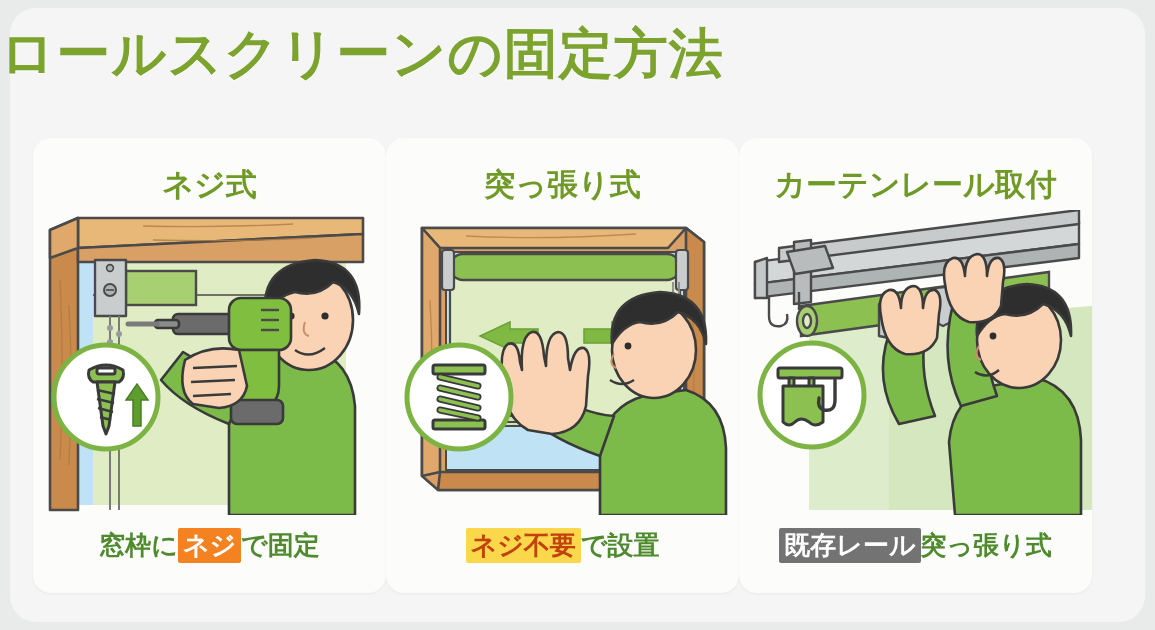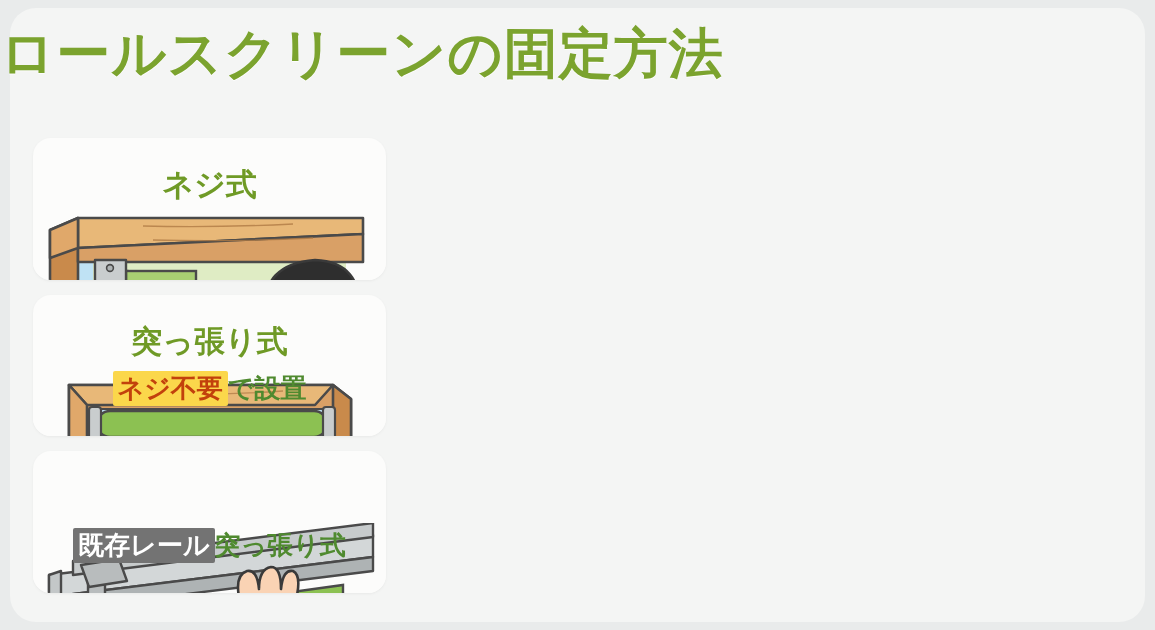--- a/index.html
+++ b/index.html
@@ -34,22 +34,20 @@
     line-height: 1.1;
     text-shadow: 0 1px 0 rgba(255,255,255,.8);
   }
 
   
   .cards {
     position: absolute;
     left: 33px; top: 138px;
     width: 1089px; height: 455px;
     display: flex;
-    gap: 15px;
-    flex-direction: column;
   }
   .card {
     position: relative;
     width: 353px; height: 455px;
     background: #fcfcfb;
     border-radius: 18px;
     box-shadow: 0 1px 3px rgba(0,0,0,.05);
     overflow: hidden;
   }
   .card-title {
@@ -210,20 +208,23 @@
           <g stroke="#3a3a3a" stroke-width="2.6" fill="none">
             <path d="M50 52 L68 56"></path>
               <path d="M50 61 L67 65"></path>
             <path d="M51 70 L66 74"></path>
               <path d="M53 79 L64 82"></path>
           </g>
           <path d="M86 88 L86 62 L79 62 L90 46 L101 62 L94 62 L94 88 Z" fill="#5e9e2e" stroke="#4a7d24" stroke-width="1.5"></path>
         </svg>
       </div>
 
+      <div class="caption">
+        <span>窓枠に</span><span class="hl hl-orange">ネジ</span><span>で固定</span>
+      </div>
     </div>
 
     <div class="card">
       <div class="card-title">突っ張り式</div>
 
       <div class="illus">
         <svg viewBox="0 0 353 305" width="353" height="305">
           <rect x="0" y="0" width="353" height="305" fill="#fcfcfb"></rect>
 
           <g stroke="#4a4a4a" stroke-width="2.6" stroke-linejoin="round">
@@ -315,20 +316,21 @@
           </g>
         </svg>
       </div>
 
       <div class="caption">
         <span></span><span class="hl hl-yellow">ネジ不要</span><span>で設置</span>
       </div>
     </div>
 
     <div class="card">
+      <div class="card-title">カーテンレール取付</div>
 
       <div class="illus">
         <svg viewBox="0 0 353 305" width="353" height="305">
           <rect x="0" y="0" width="353" height="305" fill="#fcfcfb"></rect>
 
           <polygon points="70,120 353,96 353,300 70,300" fill="#ddeccb"></polygon>
           <polygon points="150,112 353,96 353,300 150,300" fill="#cfe4b6" opacity=".6"></polygon>
 
           <g stroke="#4a4a4a" stroke-width="2.4" stroke-linejoin="round">
             <polygon points="16,52 340,12 340,34 16,74" fill="#d3d7d8"></polygon>

